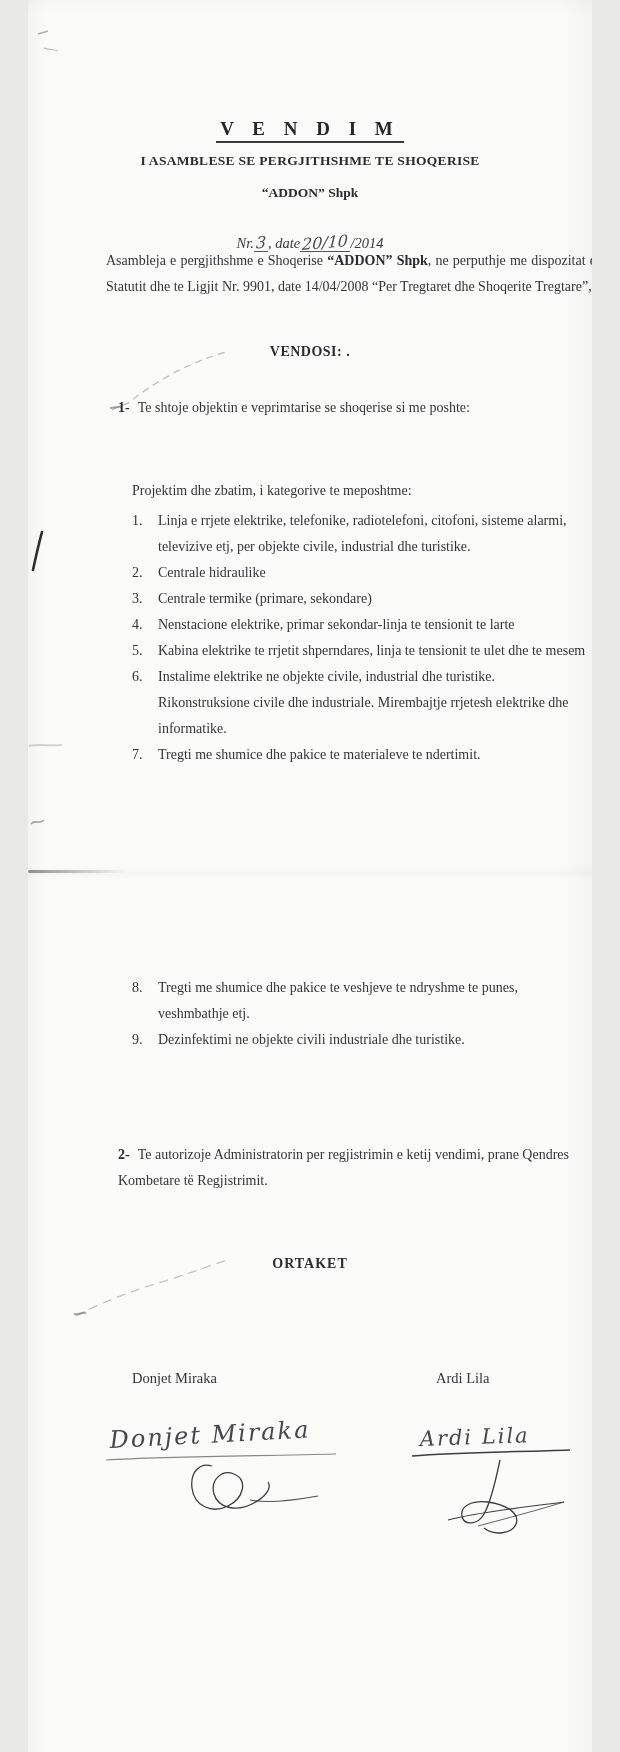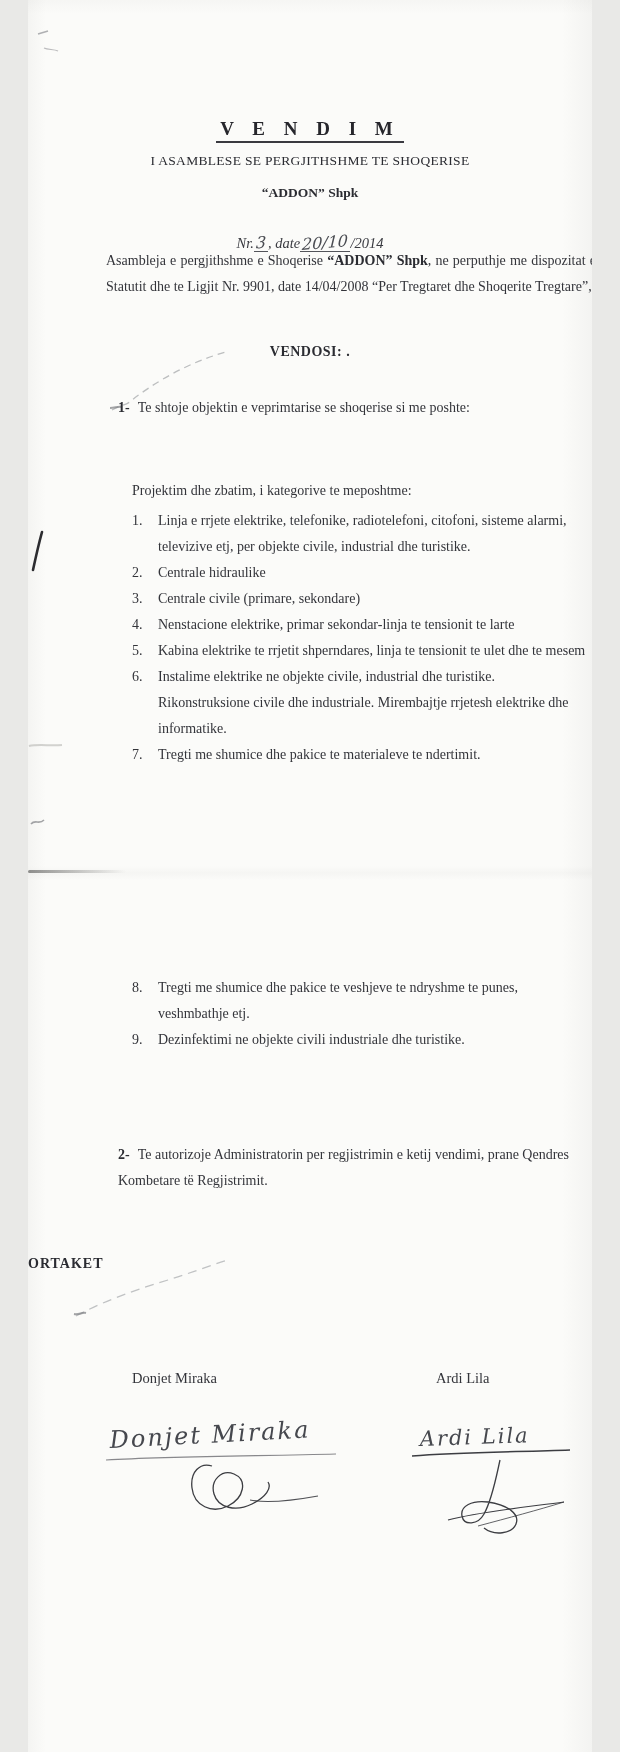--- a/index.html
+++ b/index.html
@@ -27,21 +27,21 @@
   }
   .title-block{position:absolute;top:118px;left:0;width:100%;text-align:center;}
   .doc-title{
     display:inline-block;
     font-size:19px;font-weight:bold;letter-spacing:7px;
     color:#26262c;
     border-bottom:2px solid #3a3a40;
     padding:0 4px 1px 4px;
     margin:0;
   }
-  .doc-subtitle1{margin:10px 0 16px 0;font-size:13.5px;font-weight:normal;color:#2b2c32;letter-spacing:0.3px;}
+  .doc-subtitle1{margin:10px 0 16px 0;font-size:13.5px;font-weight:bold;color:#2b2c32;letter-spacing:0.3px;}
   .doc-subtitle2{margin:2px 0 0 0;font-size:13.5px;font-weight:bold;color:#2b2c32;}
   .nr-line{
     position:absolute;top:233px;left:0;width:100%;
     text-align:center;font-style:italic;font-size:14.5px;color:#3a3b41;
   }
   .hw{
     font-family:"DejaVu Serif", serif;
     font-style:italic;
     display:inline-block;
     transform:rotate(-5deg) skewX(-8deg);
@@ -72,21 +72,21 @@
   .sublist-intro{margin:0 0 4px 0;}
   .row{display:flex;align-items:flex-start;}
   .row .num{flex:0 0 26px;}
   .row .txt{flex:1;}
   .row.ten .num{flex:0 0 auto;margin-left:-7px;}
   .sublist2{
     position:absolute;top:975px;left:104px;width:458px;
     font-size:14px;line-height:26px;
   }
   .ortaket{
-    position:absolute;top:1256px;left:0;width:100%;text-align:left;
+    position:absolute;top:1256px;left:0;width:100%;text-align:center;
     font-size:14px;font-weight:bold;color:#2b2c32;margin:0;letter-spacing:1px;
   }
   .signer-name{position:absolute;top:1370px;font-size:14.5px;color:#33343a;}
   .signer-left{left:104px;}
   .signer-right{left:408px;}
   .sig-svg{position:absolute;}
   .sig-svg text{
     font-family:"DejaVu Serif", serif;
     font-style:italic;
     fill:#46484e;
@@ -151,21 +151,21 @@
     <div class="row">
       <span class="num">1.</span>
       <span class="txt">Linja e rrjete elektrike, telefonike, radiotelefoni, citofoni, sisteme alarmi, televizive etj, per objekte civile, industrial dhe turistike.</span>
     </div>
     <div class="row">
       <span class="num">2.</span>
       <span class="txt">Centrale hidraulike</span>
     </div>
     <div class="row">
       <span class="num">3.</span>
-      <span class="txt">Centrale civile (primare, sekondare)</span>
+      <span class="txt">Centrale termike (primare, sekondare)</span>
     </div>
     <div class="row">
       <span class="num">4.</span>
       <span class="txt">Nenstacione elektrike, primar sekondar-linja te tensionit te larte</span>
     </div>
     <div class="row">
       <span class="num">5.</span>
       <span class="txt">Kabina elektrike te rrjetit shperndares, linja te tensionit te ulet dhe te mesem</span>
     </div>
     <div class="row">

